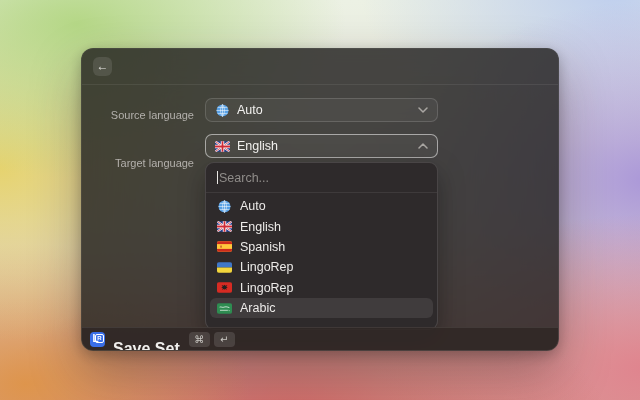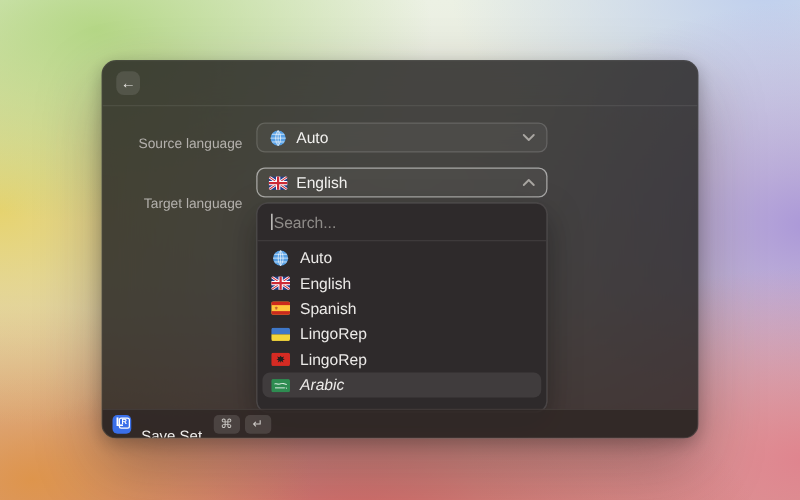--- a/index.html
+++ b/index.html
@@ -62,38 +62,38 @@
     background:transparent;border:none;outline:none;color:#ecebe9;
     font-family:inherit;font-size:12.5px;padding:0 10px 0 13px;
   }
   .search-input::placeholder{color:#8f8c89;}
   .caret{position:absolute;left:11px;top:8px;width:1px;height:13px;background:#e9e7e4;}
   .options{padding-top:3px;}
   .option-row{
     height:20.4px;margin:0 4px;border-radius:6px;
     display:flex;align-items:center;gap:8px;padding:0 7px;box-sizing:border-box;
   }
-  .option-row.highlighted{background:rgba(255,255,255,.085);font-style:italic;}
+  .option-row.highlighted{background:rgba(255,255,255,.085);}
   .option-label{font-size:12.5px;font-weight:500;color:#eceae8;}
   .footer{
     position:absolute;left:0;right:0;bottom:0;height:23px;z-index:5;
     background:rgba(48,40,37,.88);border-top:1px solid rgba(255,255,255,.08);
     display:flex;align-items:center;padding:0 8px;gap:8px;box-sizing:border-box;
   }
   .logo{
     width:15px;height:15px;border-radius:4px;background:var(--logo,#3A6FE8);
     position:relative;flex:0 0 auto;
   }
   .logo .l{position:absolute;left:2.5px;top:1px;font-size:10px;font-weight:700;color:#fff;}
   .logo .r{
     position:absolute;right:1.5px;top:2.5px;font-size:6px;font-weight:700;color:#fff;
     border:1px solid #fff;border-radius:2px;padding:0 1px;line-height:6.5px;
   }
   .app-name{font-size:12px;color:#c9c6c2;flex:1;}
-  .action-label{font-size:12px;font-weight:400;color:#f0eeec;margin-top:20px;}
+  .action-label{font-size:16px;font-weight:700;color:#f0eeec;margin-top:20px;}
   .keycap{
     min-width:17px;height:15px;border-radius:4px;background:rgba(255,255,255,.12);
     color:#cbc8c4;font-size:10px;line-height:15px;text-align:center;padding:0 2px;
     font-family:"DejaVu Sans",sans-serif;
   }
   .keys{display:flex;gap:4px;margin-left:1px;}
 </style>
 </head>
 <body>
 

